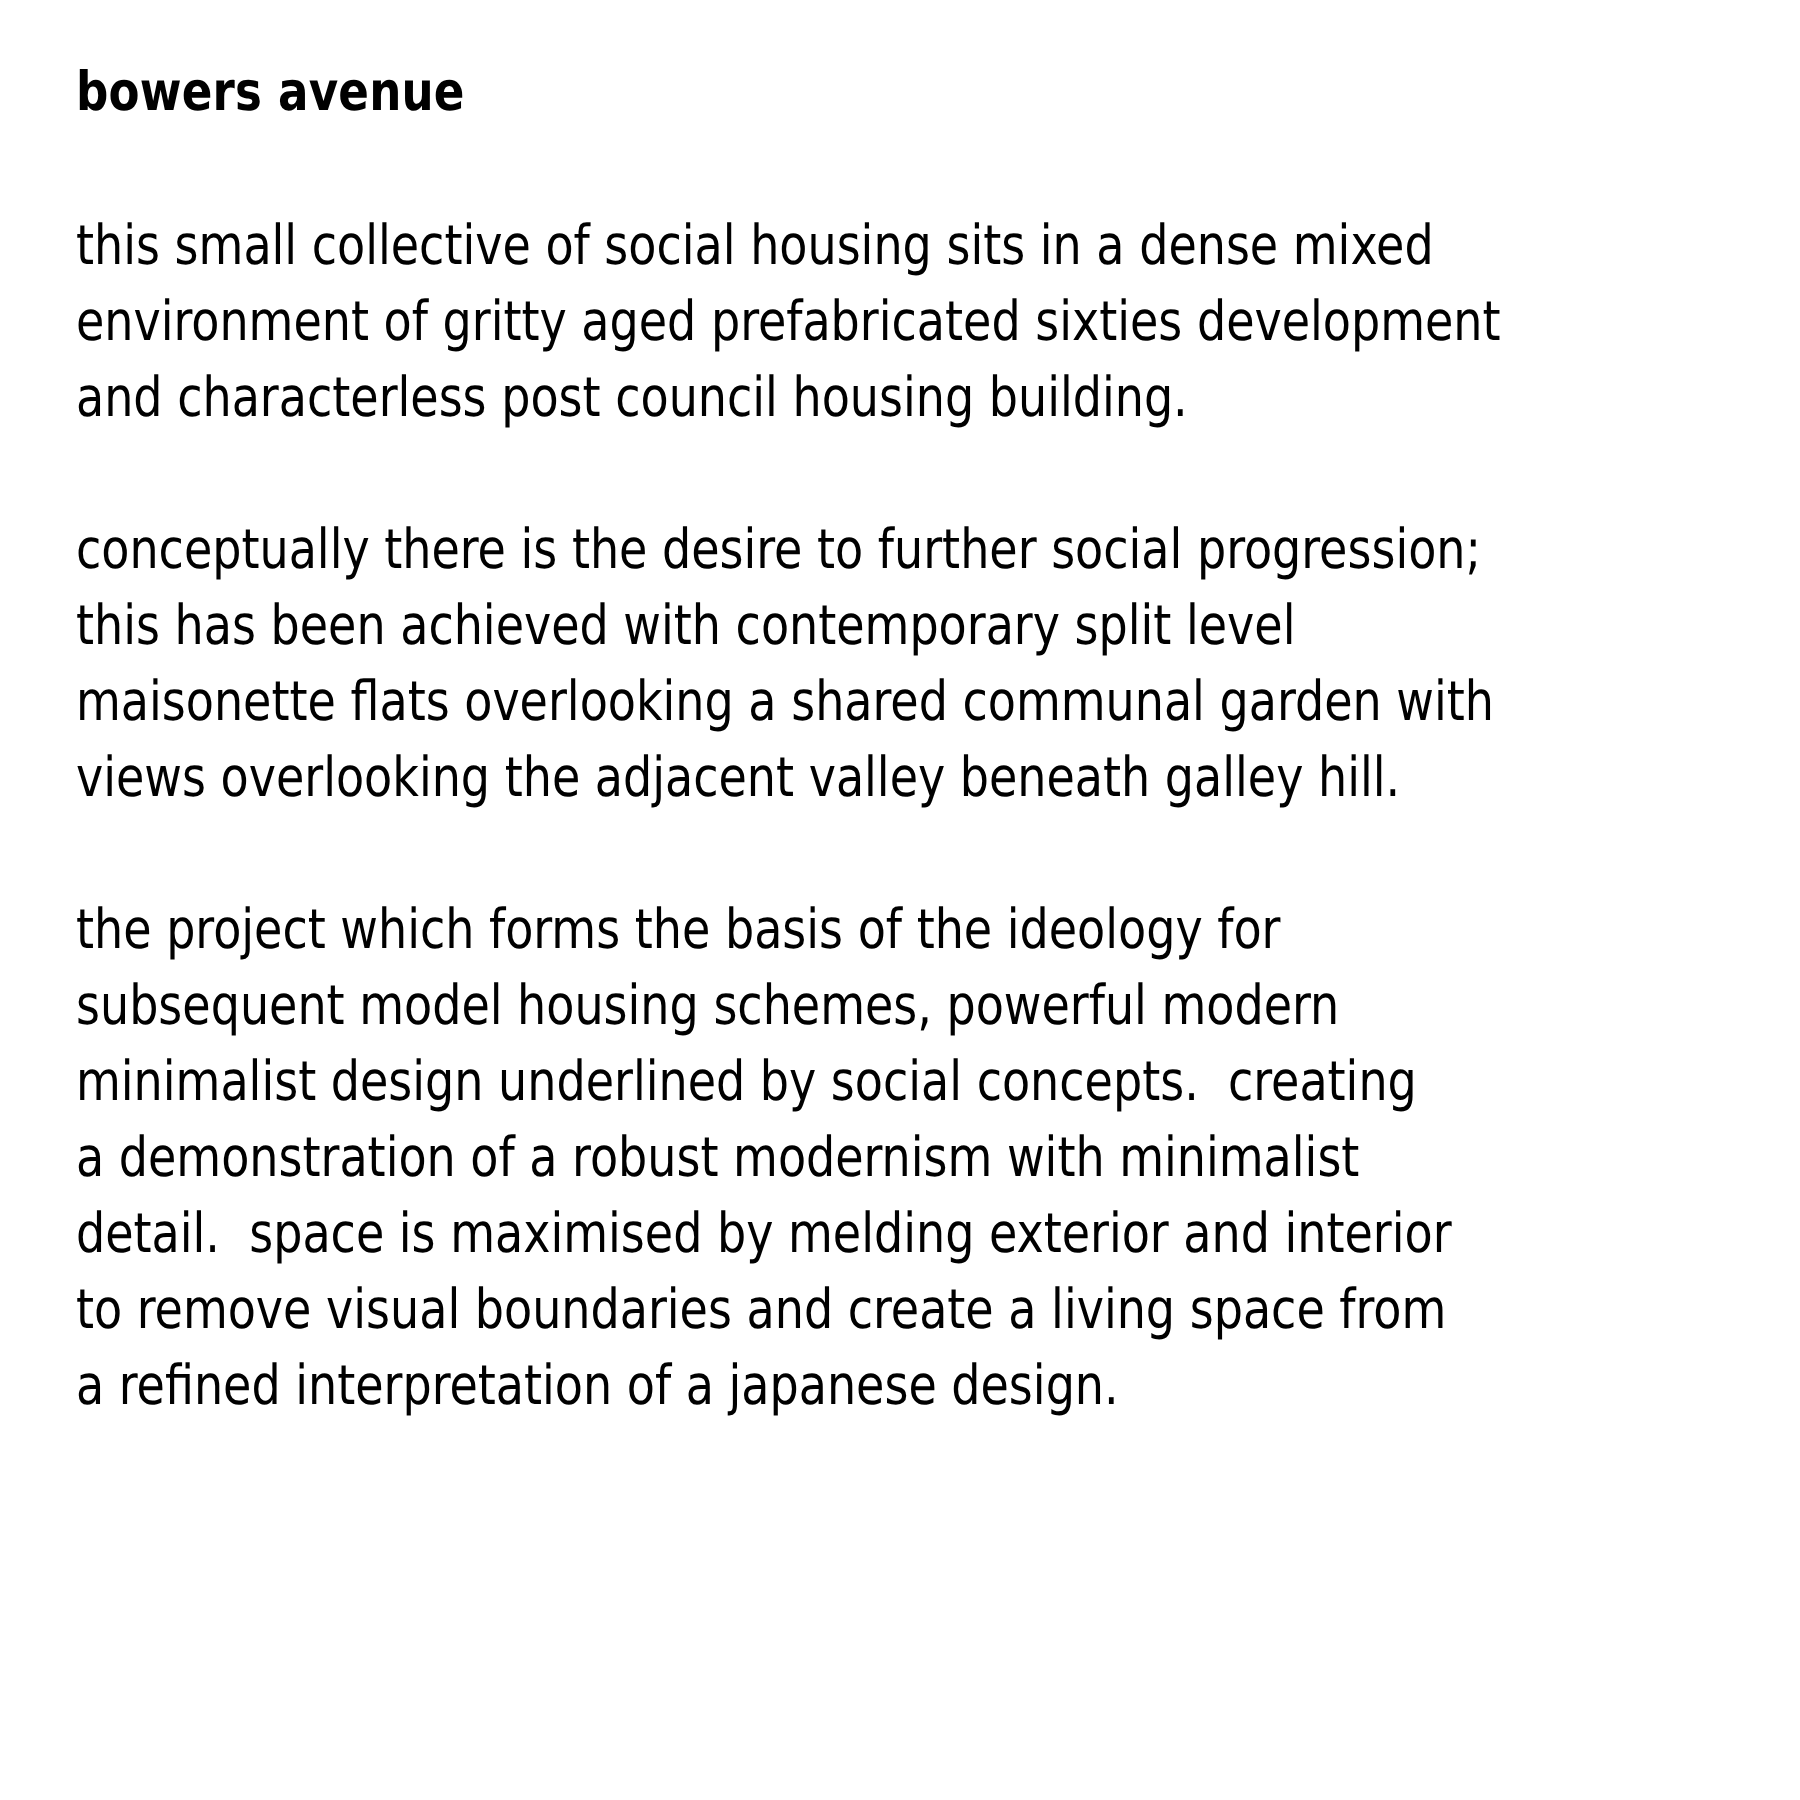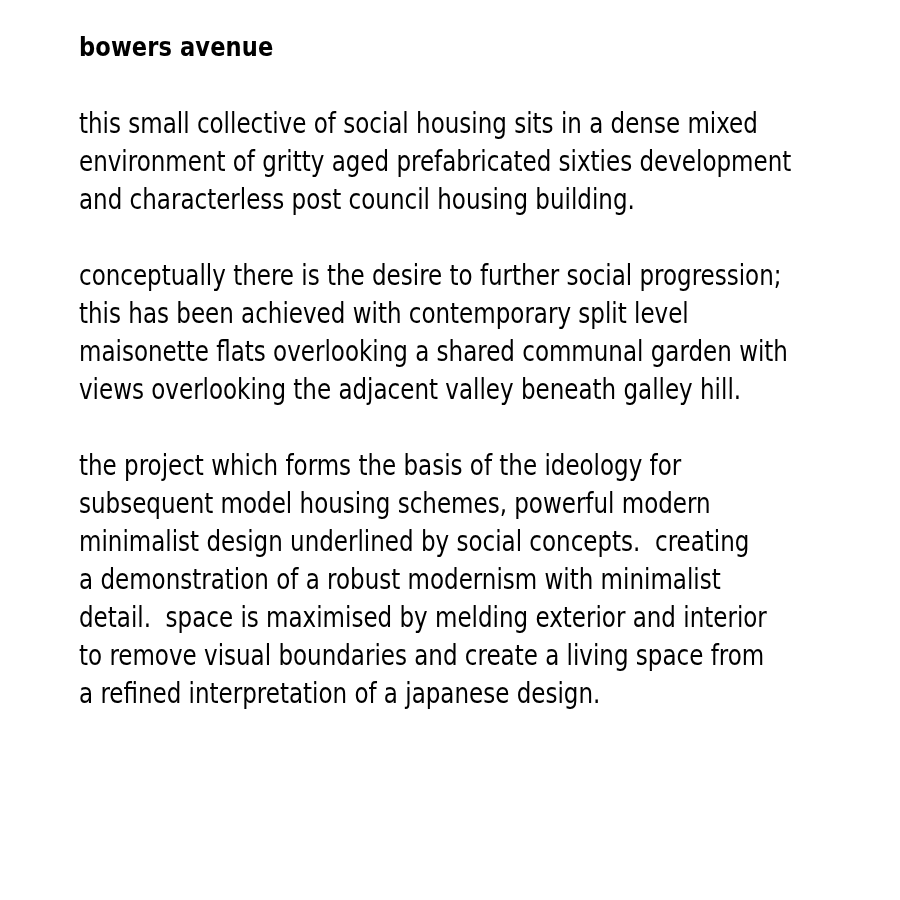--- a/index.html
+++ b/index.html
@@ -13,21 +13,21 @@
     overflow: hidden;
     font-family: "DejaVu Sans Condensed", "Liberation Sans Narrow", "Liberation Sans", sans-serif;
     color: #000000;
     -webkit-font-smoothing: antialiased;
   }
   .page {
     position: relative;
     width: 840px;
     height: 900px;
     box-sizing: border-box;
-    padding: 28px 0 0 79px;
+    padding: 28px 0 0 38px;
   }
   .doc-title {
     font-size: 27px;
     font-weight: 700;
     line-height: 38px;
     letter-spacing: 0.1px;
     margin: 0 0 0 0;
     white-space: pre;
     transform: scaleX(0.93);
     transform-origin: left center;

